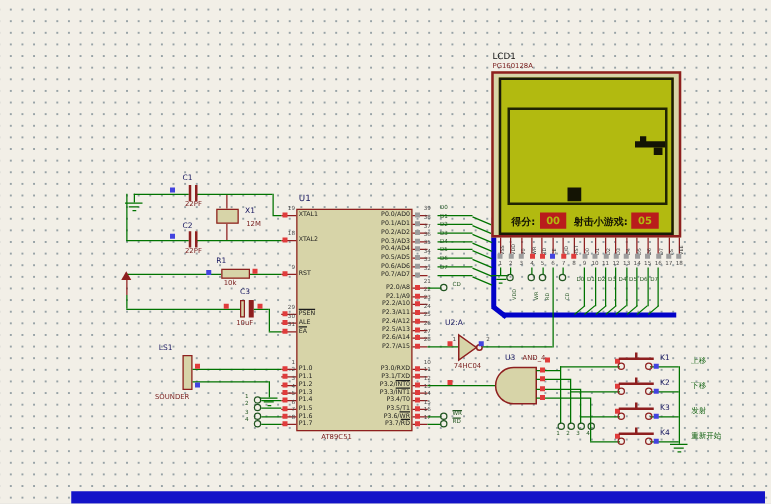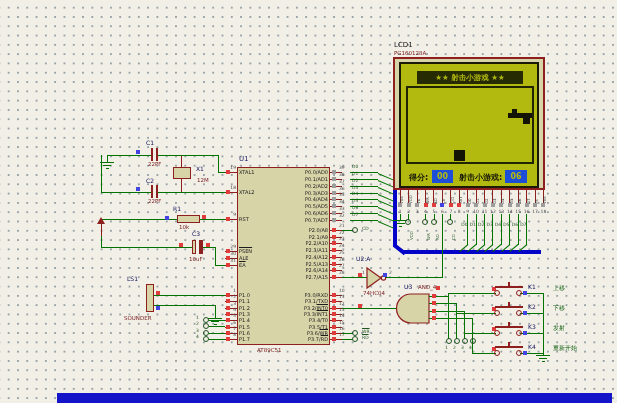--- a/index.html
+++ b/index.html
@@ -35,21 +35,21 @@
   .vl{position:absolute;font-size:4px;color:#333;transform:rotate(-90deg);transform-origin:0 0;white-space:nowrap;}
   .vl.g{color:#215521;}
   .gbar{position:absolute;height:1px;background:#007300;}
   .blk{position:absolute;background:#141404;}
   svg{position:absolute;overflow:visible;}
   #lcd-screen{position:absolute;left:399px;top:62px;width:140px;height:126px;background:#B2BA10;border:2px solid #1A1A08;box-sizing:border-box;}
   #lcd-title{position:absolute;left:16px;top:7px;width:106px;height:13px;background:#262B02;color:#B2BA10;
     font-size:7.5px;font-weight:bold;text-align:center;line-height:13px;white-space:nowrap;overflow:hidden;}
   #lcd-frame{position:absolute;left:5px;top:22px;width:128px;height:78px;border:2px solid #202402;box-sizing:border-box;}
   .lcdtxt{position:absolute;font-size:8px;font-weight:bold;color:#141404;white-space:nowrap;}
-  .lcdbox{position:absolute;background:#1d4ed8;color:#B2BA10;font-size:8px;font-weight:bold;text-align:center;line-height:13px;}
+  .lcdbox{position:absolute;background:#b91c1c;color:#B2BA10;font-size:8px;font-weight:bold;text-align:center;line-height:13px;}
   #status-bar{position:absolute;left:57px;top:393px;width:555px;height:10px;background:#1414C8;}
 </style>
 </head>
 <body>
 
 <div id="canvas">
 
   <i class="bus" style="left:393px;top:174px;width:4px;height:72px"></i>
   <i class="bus r38" style="left:394px;top:243px;width:14px"></i>
   <i class="bus" style="left:402px;top:250px;width:139px;height:4px"></i>
@@ -518,30 +518,29 @@
       <i class="term mr" style="left:26px;top:-3px"></i>
       <i class="sq sq-blue" style="left:33px;top:-2px"></i>
       <span class="ref" style="left:38px;top:-10px">K4</span>
       <span class="cn" style="left:63px;top:-9px">重新开始</span>
     </div>
 
   <span class="ref" style="left:394px;top:41px;font-size:7px;color:#111">LCD1</span>
   <span class="valx" style="left:394px;top:50px">PG160128A</span>
   <div class="body" style="left:393px;top:57px;width:152px;height:133px;border-width:2px"></div>
   <div id="lcd-screen">
-    <div id="lcd-title">★★ 射击小游戏 ★★</div>
     <div id="lcd-frame"></div>
     <i class="blk" style="left:107px;top:49px;width:24px;height:5px"></i>
     <i class="blk" style="left:111px;top:45px;width:5px;height:5px"></i>
     <i class="blk" style="left:122px;top:54px;width:7px;height:6px"></i>
     <i class="blk" style="left:53px;top:86px;width:11px;height:11px"></i>
     <span class="lcdtxt" style="left:8px;top:108px">得分:</span>
     <span class="lcdbox" style="left:31px;top:106px;width:21px;height:13px">00</span>
     <span class="lcdtxt" style="left:58px;top:108px">射击小游戏:</span>
-    <span class="lcdbox" style="left:104px;top:106px;width:22px;height:13px">06</span>
+    <span class="lcdbox" style="left:104px;top:106px;width:22px;height:13px">05</span>
   </div>
 
   <div class="prow" style="left: 399.8px; top: 190px;">
       <i class="vstub"></i>
       <span class="vl" style="left:-0.5px;top:13.5px">VSS</span>
       <i class="sq sq-gray" style="left:-1.5px;top:13px"></i>
       <span class="pnum" style="left:-4px;top:19px;width:9px;text-align:center">1</span>
     </div>
     <div class="prow" style="left: 408.22px; top: 190px;">
       <i class="vstub"></i>

